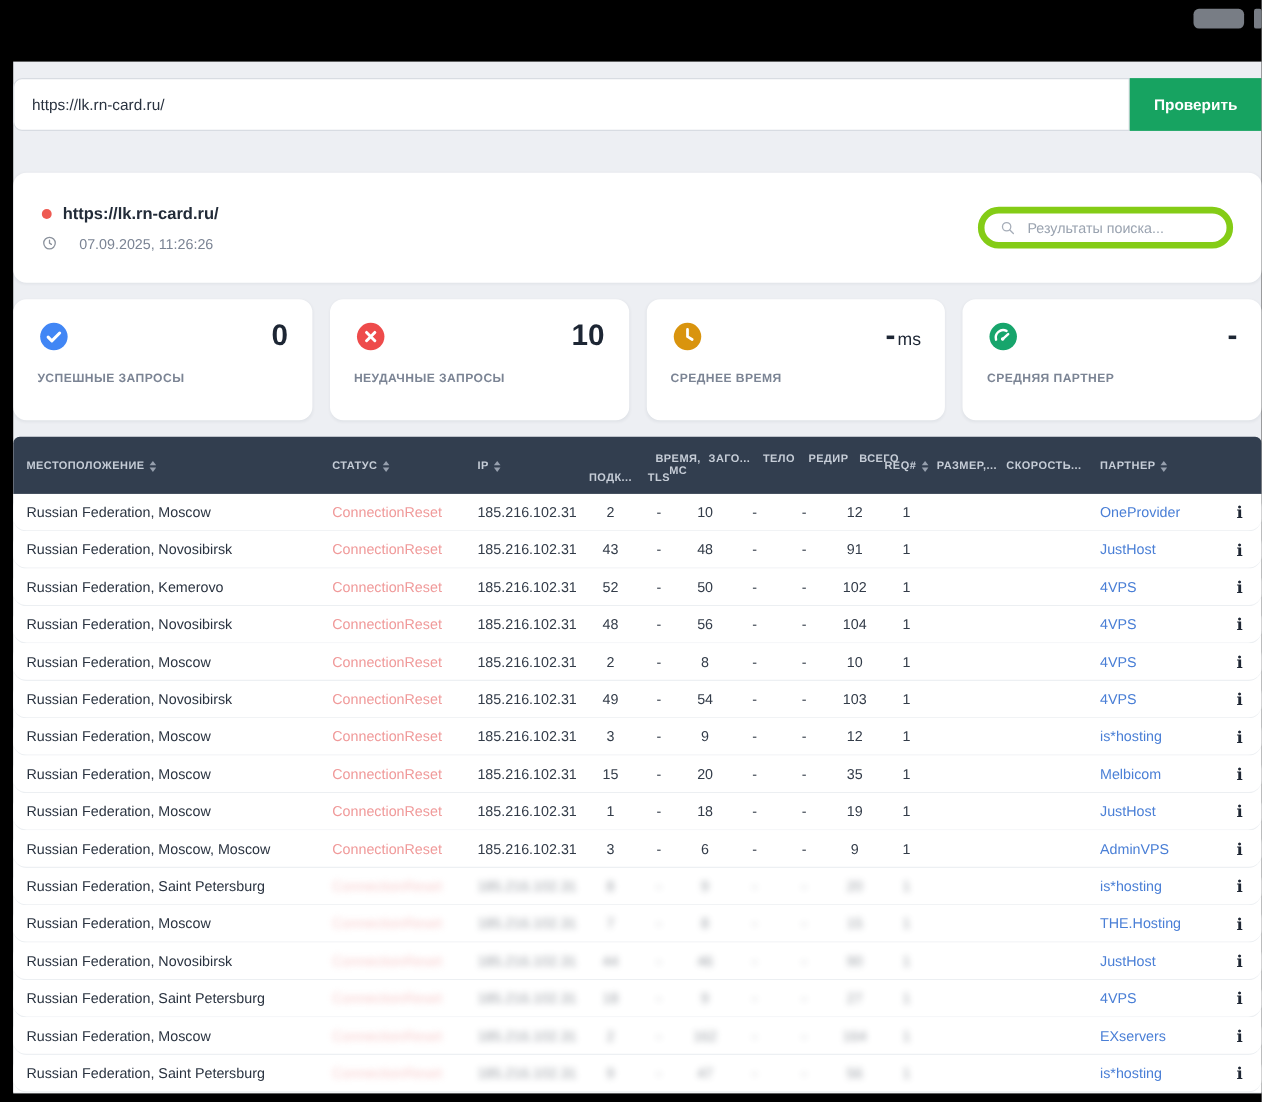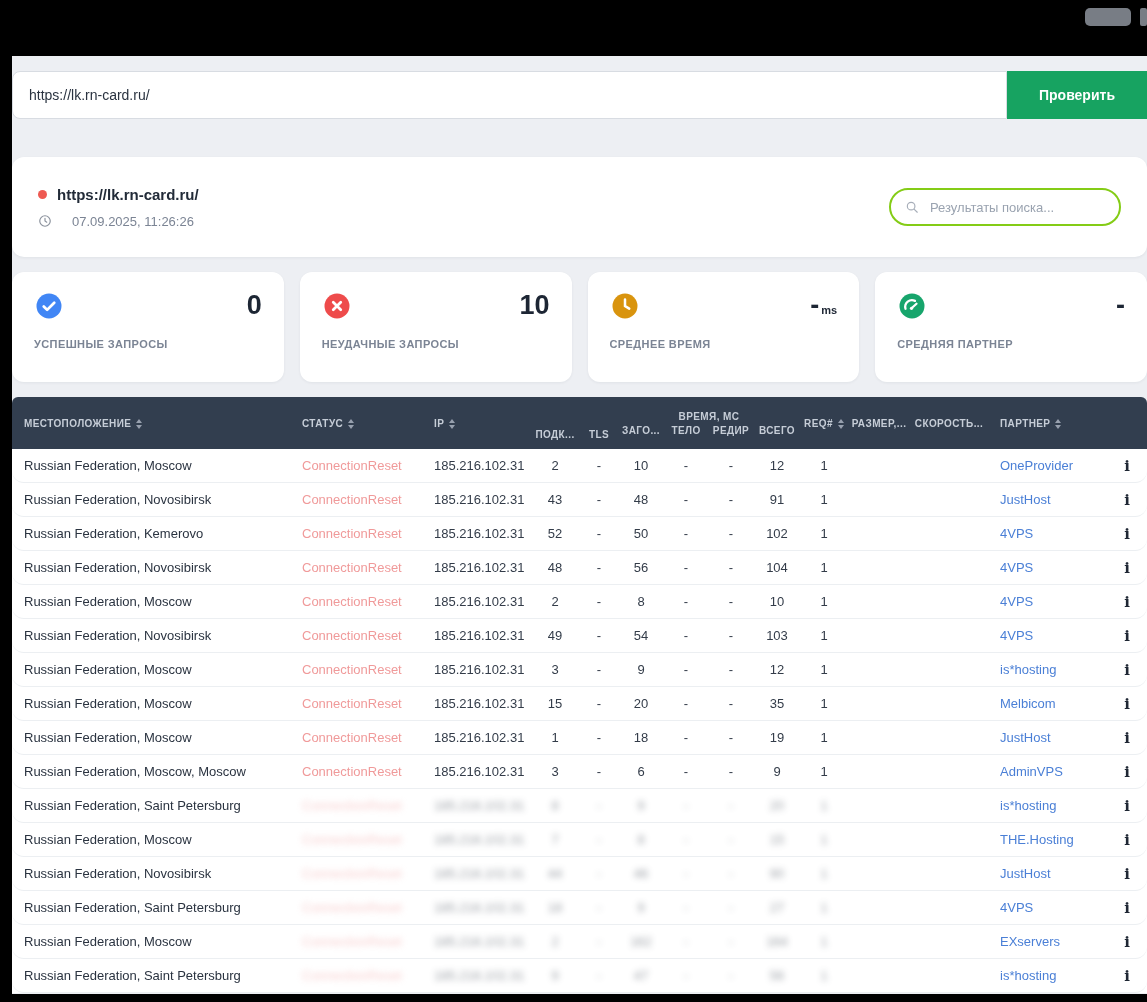--- a/index.html
+++ b/index.html
@@ -11,52 +11,52 @@
   .browser-artifact { position:absolute; left:1085px; top:8px; width:46px; height:18px; background:#8d939c; border-radius:5px; opacity:.85; }
   .browser-artifact2 { position:absolute; left:1140px; top:8px; width:7px; height:18px; background:#8d939c; border-radius:2px; opacity:.85; }
 
   .page { position:absolute; left:12px; top:40px; width:1135px; height:938px; background:#edeff3; overflow:hidden;margin-top:16px; }
 
   
   .controls { display:flex; margin-top:15px; height:48px; }
   .url-input { flex:1; background:#fff; border:1px solid #d8dce2; border-radius:8px 0 0 8px; padding:0 16px; font-size:14px; color:#2a3340; outline:none; font-family:inherit; }
   .region-select { width:340px; background:#fff; border:1px solid #d8dce2; border-left:none; display:flex; align-items:center; justify-content:space-between; padding:0 18px; font-size:14px; color:#2a3340; cursor:pointer; }
   .chevron { width:9px; height:9px; border-right:1.8px solid #5b6573; border-bottom:1.8px solid #5b6573; transform:rotate(45deg); margin-top:-4px; }
-  .check-btn { width:140px; background:#17a361; color:#fff; border:none; font-size:14px; font-weight:700; font-family:inherit; cursor:pointer; }
+  .check-btn { width:120px; background:#17a361; color:#fff; border:none; font-size:14px; font-weight:700; font-family:inherit; cursor:pointer; }
 
   
   .result-card { margin-top:38px; background:#fff; border-radius:12px; height:100px; box-shadow:0 1px 3px rgba(20,30,50,.06); display:flex; align-items:center; justify-content:space-between; padding:0 26px; }
   .result-url-row { display:flex; align-items:center; gap:10px; }
   .dot { width:9px; height:9px; border-radius:50%; background:#ee5a52; }
   .result-url { font-weight:700; font-size:15px; color:#222b38; }
   .result-time-row { display:flex; align-items:center; gap:20px; margin-top:11px; color:#7b8494; font-size:13px; }
   .result-time-row svg { width:14px; height:14px; display:block; }
-  .search-pill { width:232px; height:38px; border:2px solid #84cc16; border-radius:19px; display:flex; align-items:center; gap:9px; padding:0 14px; color:#9aa3b0; font-size:13px; background:#fff; }
+  .search-pill { width:232px; height:38px; border:6px solid #84cc16; border-radius:19px; display:flex; align-items:center; gap:9px; padding:0 14px; color:#9aa3b0; font-size:13px; background:#fff; }
   .search-pill svg { width:14px; height:14px; display:block; flex:0 0 auto; }
   .search-pill input { border:none; outline:none; flex:1; font-size:13px; color:#5a6370; font-family:inherit; background:transparent; }
   .search-pill input::placeholder { color:#9aa3b0; }
 
   
   .stats-row { display:grid; grid-template-columns:repeat(4,1fr); gap:16px; margin-top:15px; }
   .stat-card { background:#fff; border-radius:12px; height:110px; box-shadow:0 1px 3px rgba(20,30,50,.06); padding:18px 22px; }
   .stat-top { display:flex; align-items:center; justify-content:space-between; }
   .stat-icon svg { width:30px; height:30px; display:block; }
   .stat-value { font-size:27px; font-weight:700; color:#1d2634; }
-  .stat-unit { font-size:11px; font-weight:700; color:#1d2634; margin-left:2px; }
+  .stat-unit { font-size:16px; font-weight:400; color:#1d2634; margin-left:2px; }
   .stat-label { margin-top:17px; font-size:11px; letter-spacing:.4px; color:#7b8494; font-weight:600; }
 
   
   .table { margin-top:15px; }
   .grid-cols { display:grid; grid-template-columns:278px 132px 108px 50px 38px 46px 44px 46px 46px 48px 62px 78px 1fr 40px;border-radius:12px; }
   .thead { background:#323e4f; color:#c6cdd7; height:52px; font-size:10px; font-weight:700; letter-spacing:.4px; text-transform:uppercase; align-items:center; border-radius:6px 6px 0 0; }
   .th { display:flex; align-items:flex-end; white-space:nowrap; }
   .th.pad { padding-left:12px; }
   .th.center { justify-content:center; }
   .th.bottom { align-self:end; padding-bottom:9px; justify-content:center; }
-  .th-group { grid-column:6 / 10; display:flex; flex-direction:column; justify-content:center; gap:3px; }
+  .th-group { grid-column:6 / 10; display:flex; flex-direction:row; justify-content:center; gap:3px; }
   .group-title { text-align:center; }
   .group-cols { display:grid; grid-template-columns:46px 44px 46px 46px; }
   .group-cols span { text-align:center; }
   .sorter { display:inline-flex; flex-direction:column; gap:2px; margin-left:5px; }
   .sorter i { display:block; width:0; height:0; border-left:3px solid transparent; border-right:3px solid transparent; }
   .sorter i.up { border-bottom:4px solid #97a0ae; }
   .sorter i.down { border-top:4px solid #97a0ae; }
 
   .tbody { position:relative; background:#fff; }
   .trow { height:34px; align-items:center; border-bottom:1px solid #eceff2; font-size:13px; color:#333c49; background:#fff; }

